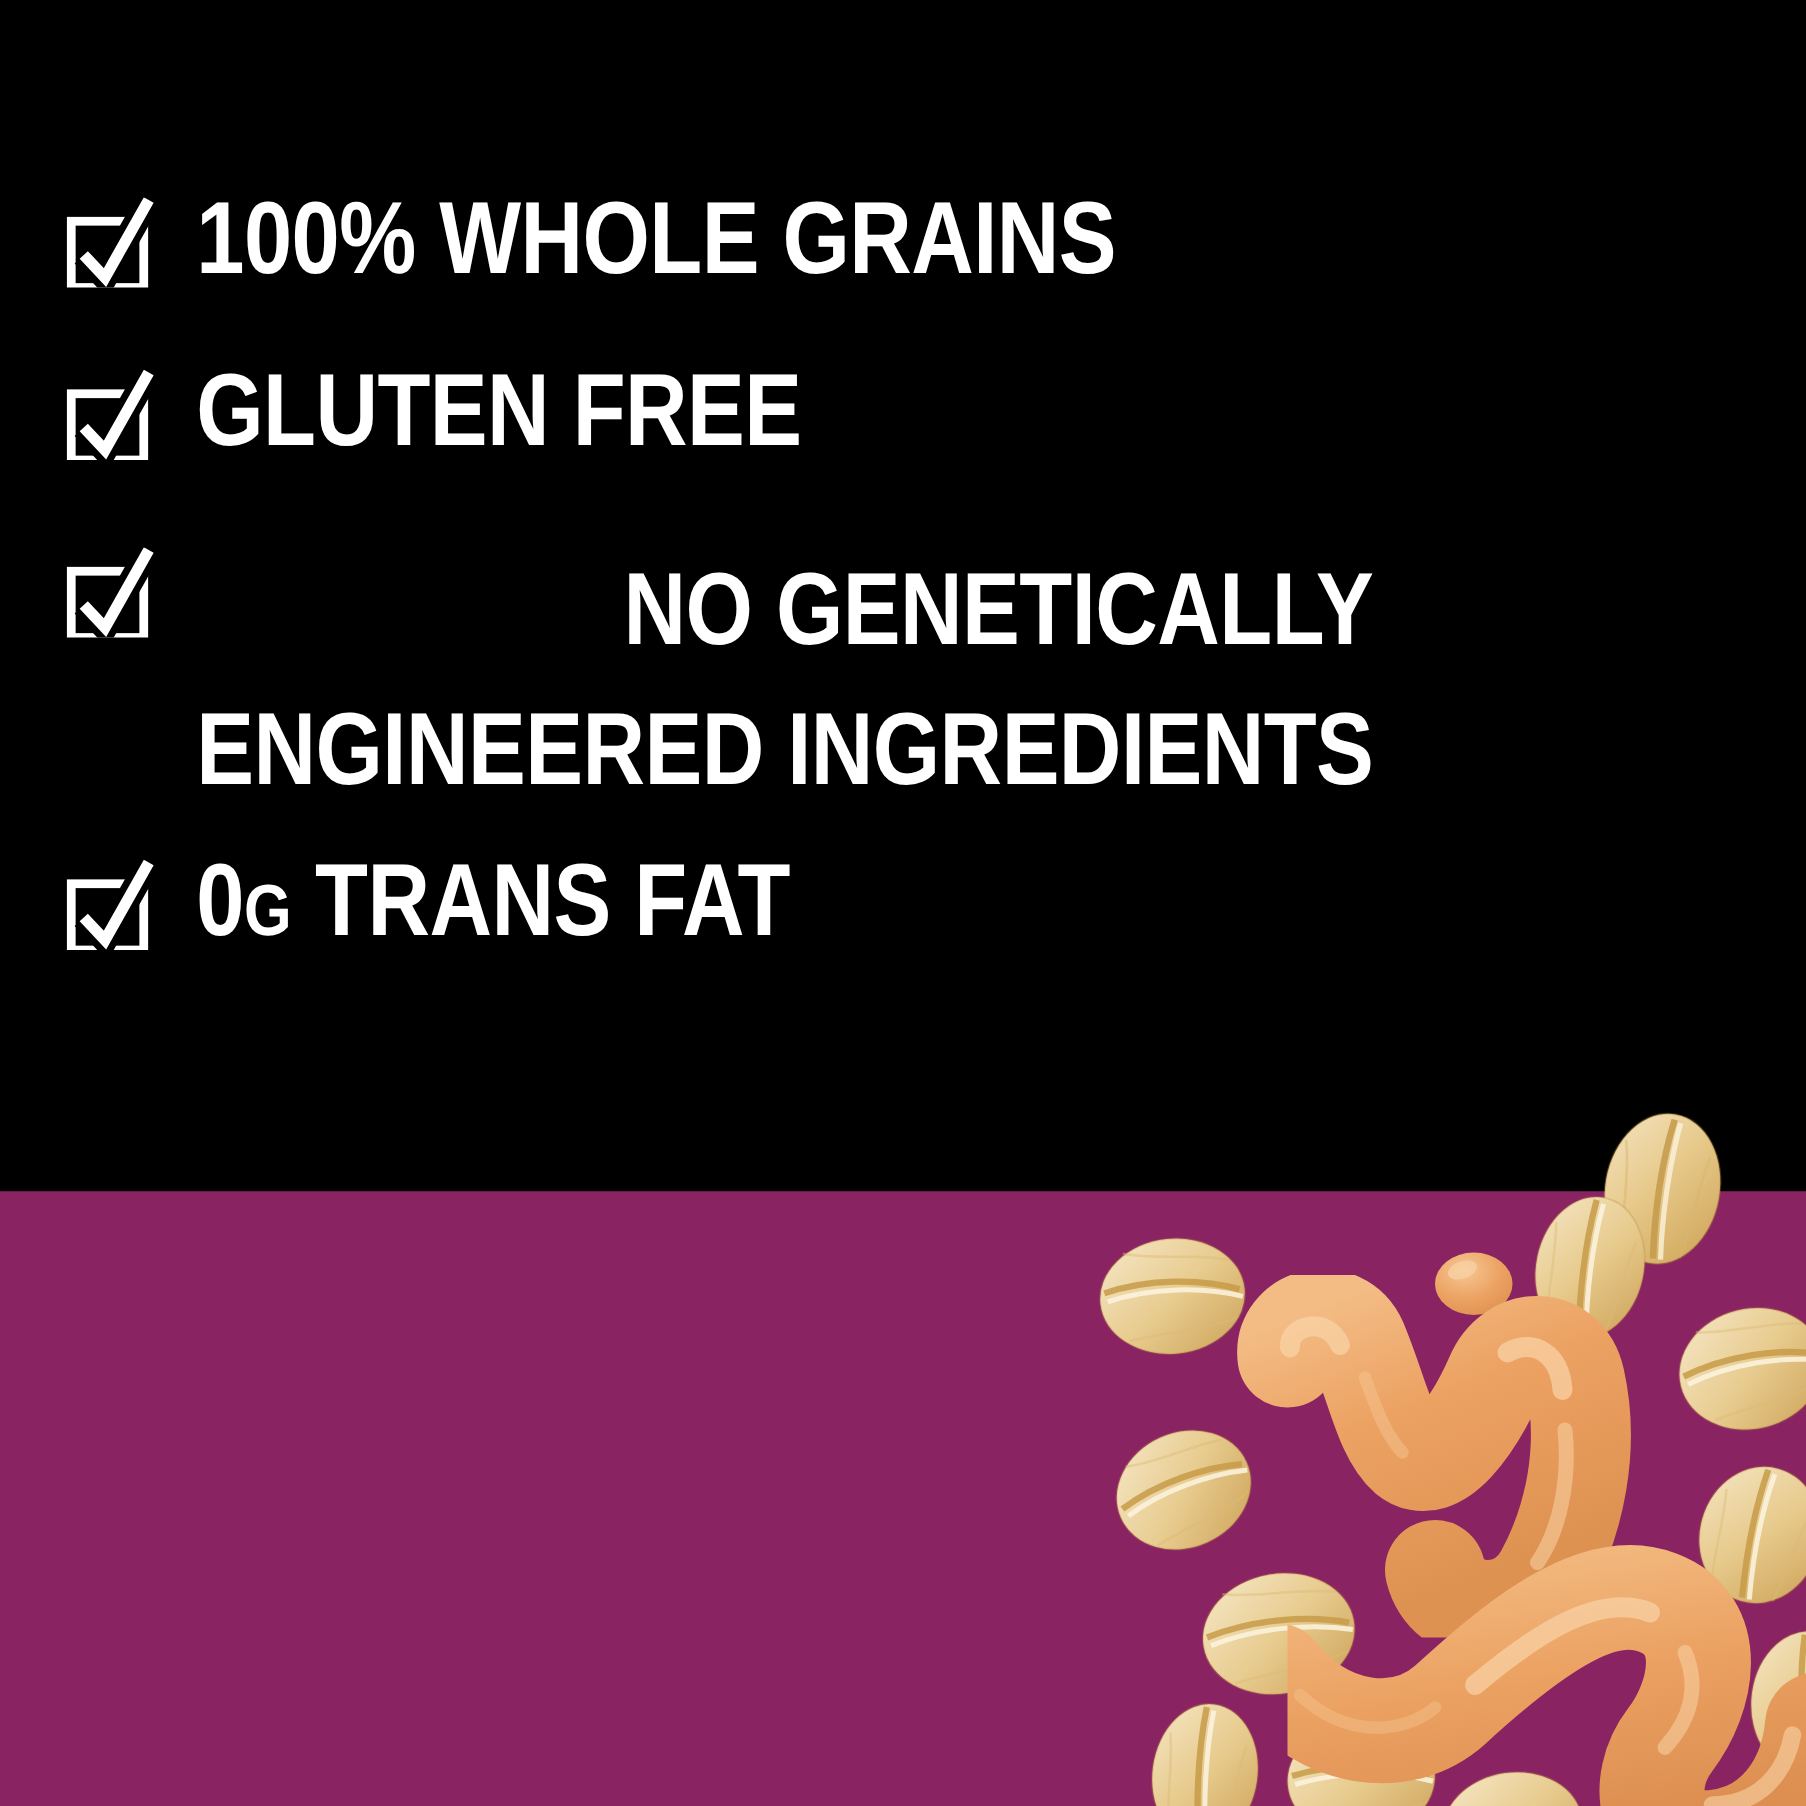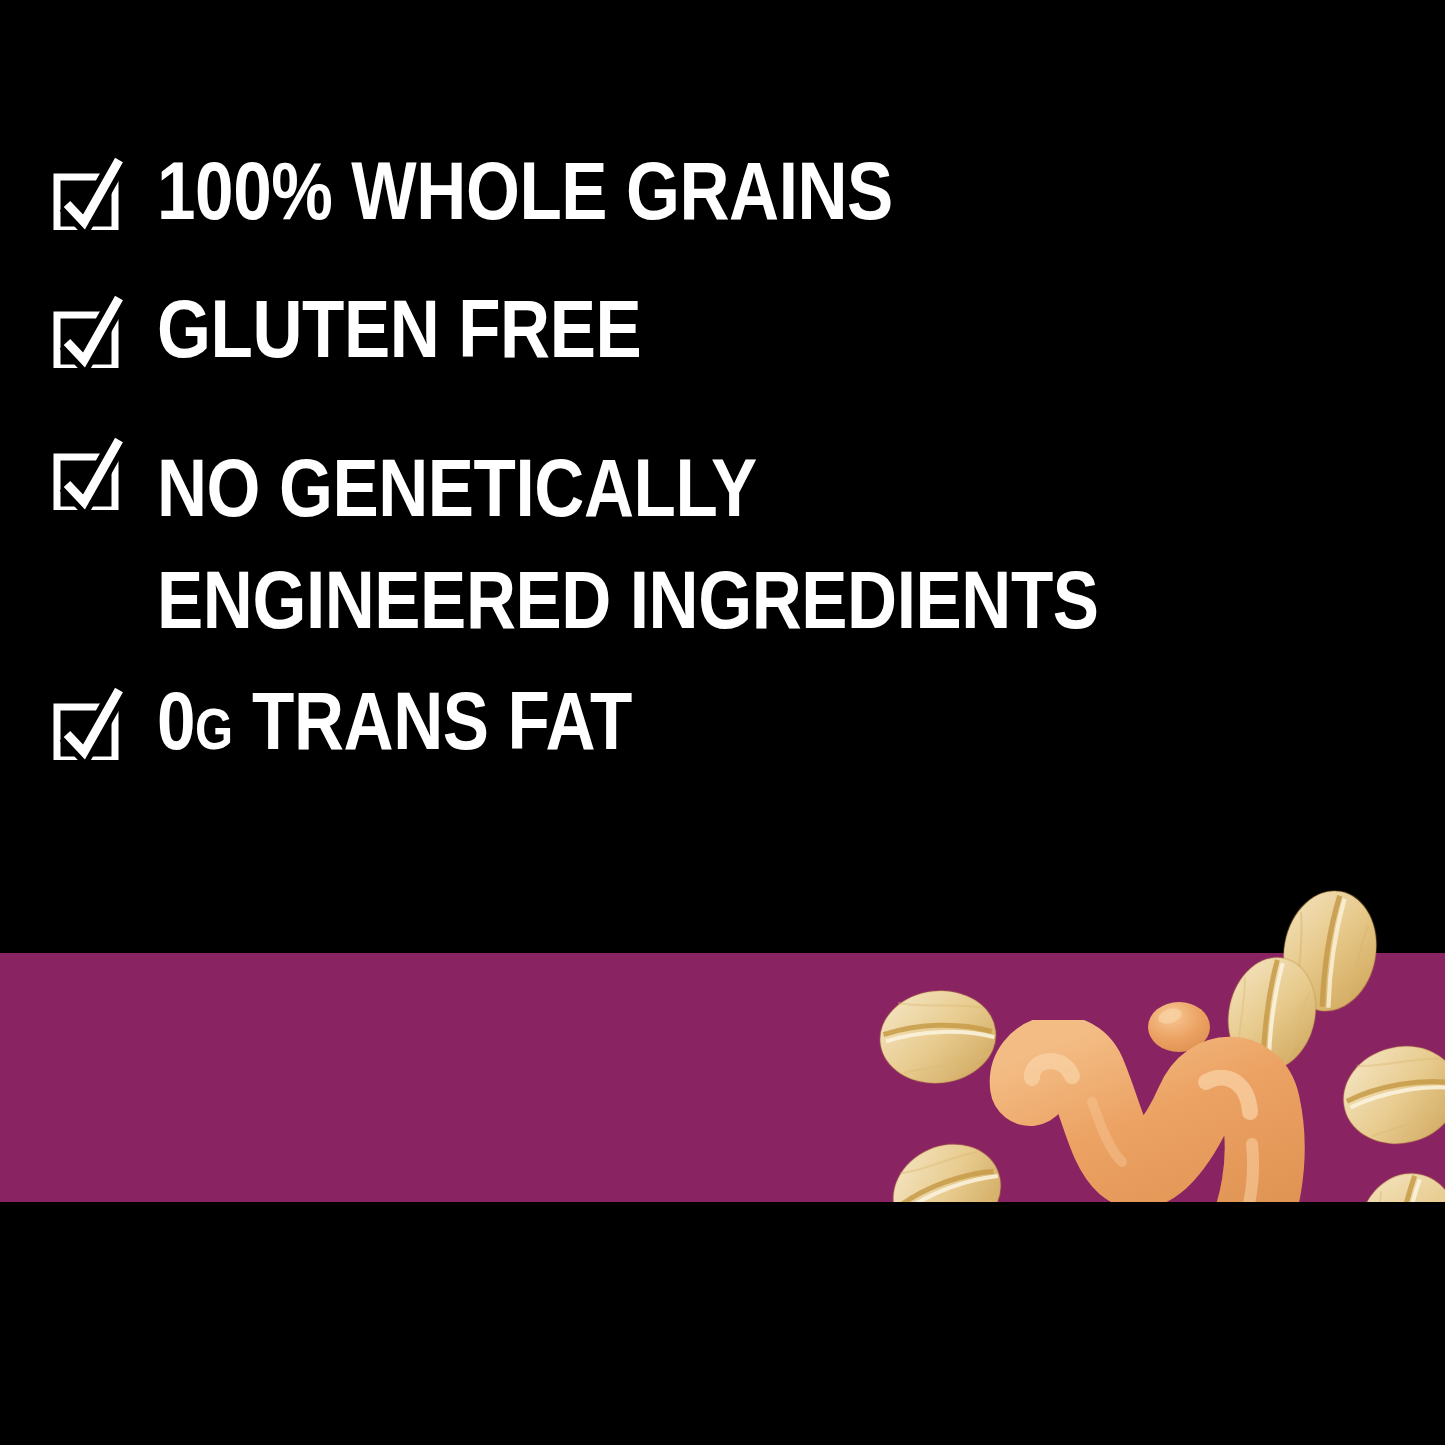--- a/index.html
+++ b/index.html
@@ -3,23 +3,24 @@
 <meta charset="utf-8">
 <style>
   html, body {
     margin: 0;
     padding: 0;
     background: #000000;
   }
   #stage {
     position: relative;
     width: 1445px;
-    height: 1202px;
+    height: 1445px;
     overflow: hidden;
     font-family: "Liberation Sans", sans-serif;
+    text-align: right;
   }
 
   
   .panel-black {
     position: absolute;
     left: 0; top: 0;
     width: 1445px;
     height: 953px;
     background: #000000;
     z-index: 1;

